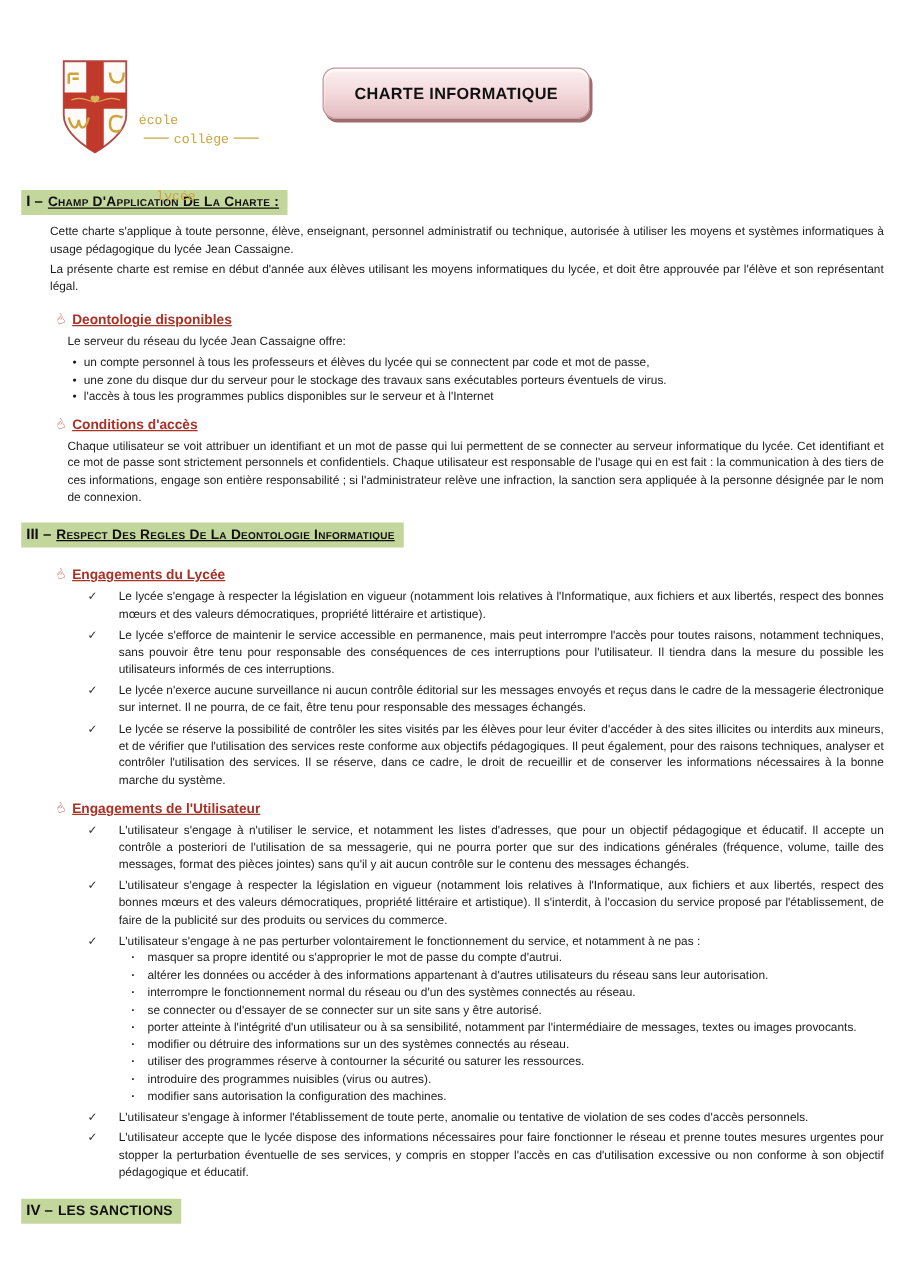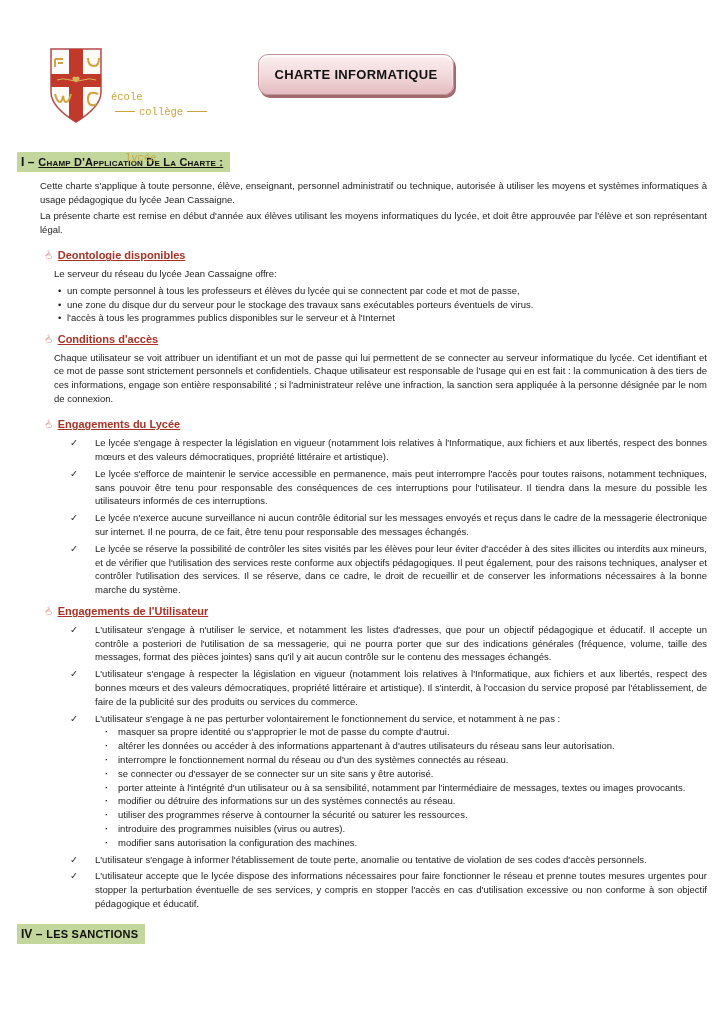--- a/index.html
+++ b/index.html
@@ -11,21 +11,21 @@
   .page{position:relative;width:724px;height:1024px;background:#fff;}
 
   
   .page-header{position:relative;height:150px;}
   .logo{position:absolute;left:45px;top:46px;display:flex;}
   .crest{width:62px;height:82px;flex:none;}
   .levels{margin-left:4px;margin-top:44px;font-size:10.5px;line-height:14.5px;color:var(--logo-gold);}
   .levels .lvl{white-space:nowrap;font-family:Liberation Mono, monospace;}
   .dashline{display:inline-block;width:20px;height:1.5px;background:var(--logo-gold);vertical-align:middle;margin:0 4px;}
   .banner{
-    position:absolute;left:258px;top:54px;width:196px;height:41px;box-sizing:border-box;
+    position:absolute;left:258px;top:54px;width:214px;height:41px;box-sizing:border-box;
     border-radius:10px;border:1px solid #c09397;
     background:linear-gradient(180deg,#fbeff0 0%,#f4dcde 45%,#e3bcc0 100%);
     box-shadow:2px 3px 0 #a06a6e, inset 0 2px 2px rgba(255,255,255,.95);
     display:flex;align-items:center;justify-content:center;
   }
   .banner-title{font-weight:bold;font-size:13px;color:#111;letter-spacing:.3px;}
 
   
   #content{padding-top:2px;}
   .doc-section{margin-bottom:13px;}
@@ -102,21 +102,21 @@
           </div>
           <div class="bullet-row">
             <span class="bullet-mark">•</span>
             <span class="bullet-text">une zone du disque dur du serveur pour le stockage des travaux sans exécutables porteurs éventuels de virus.</span>
           </div>
           <div class="bullet-row">
             <span class="bullet-mark">•</span>
             <span class="bullet-text">l'accès à tous les programmes publics disponibles sur le serveur et à l'Internet</span>
           </div>
         </div><div class="sub-head"><span class="hand">☝</span><span class="sub-title">Conditions d'accès</span></div><p class="body-p lvl2">Chaque utilisateur se voit attribuer un identifiant et un mot de passe qui lui permettent de se connecter au serveur informatique du lycée. Cet identifiant et ce mot de passe sont strictement personnels et confidentiels. Chaque utilisateur est responsable de l'usage qui en est fait : la communication à des tiers de ces informations, engage son entière responsabilité ; si l'administrateur relève une infraction, la sanction sera appliquée à la personne désignée par le nom de connexion.</p></section>
-      <section class="doc-section"><div class="sub-head"><span class="hand">☝</span><span class="sub-title">Engagements du Lycée</span></div><div class="check-row">
+      <section class="doc-section"><div class="sec-head"><span class="sec-num">III –</span><span class="sec-title sc ul">Respect Des Regles De La Deontologie Informatique</span></div><div class="sub-head"><span class="hand">☝</span><span class="sub-title">Engagements du Lycée</span></div><div class="check-row">
           <span class="check-mark">✓</span>
           <div class="check-body">
             <div class="check-text">Le lycée s'engage à respecter la législation en vigueur (notamment lois relatives à l'Informatique, aux fichiers et aux libertés, respect des bonnes mœurs et des valeurs démocratiques, propriété littéraire et artistique).</div>
           </div>
         </div><div class="check-row">
           <span class="check-mark">✓</span>
           <div class="check-body">
             <div class="check-text">Le lycée s'efforce de maintenir le service accessible en permanence, mais peut interrompre l'accès pour toutes raisons, notamment techniques, sans pouvoir être tenu pour responsable des conséquences de ces interruptions pour l'utilisateur. Il tiendra dans la mesure du possible les utilisateurs informés de ces interruptions.</div>
           </div>
         </div><div class="check-row">

